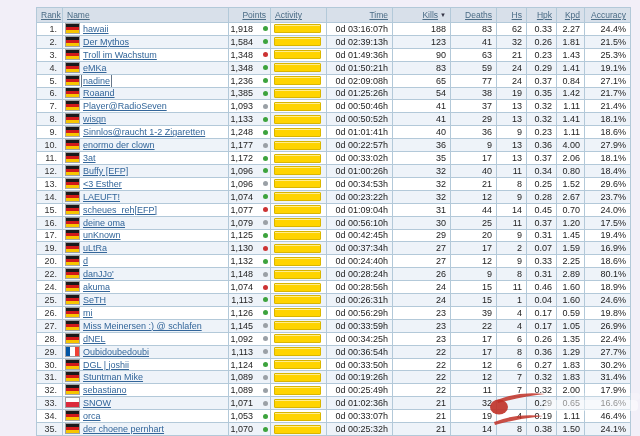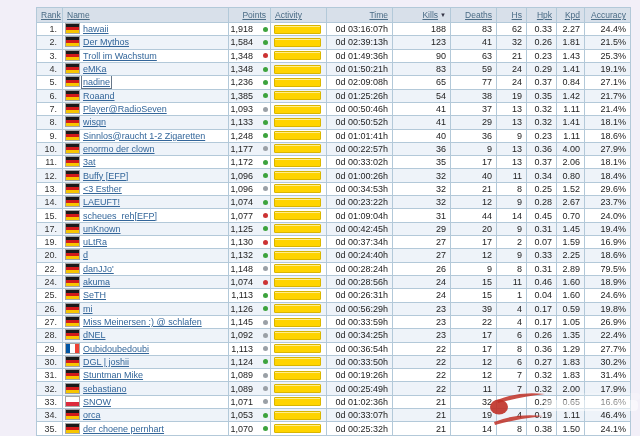--- a/index.html
+++ b/index.html
@@ -376,20 +376,40 @@
           </td>
           <td class="num">0d 01:09:04h</td>
           <td class="num">31</td>
           <td class="num">44</td>
           <td class="num">14</td>
           <td class="num">0.45</td>
           <td class="num">0.70</td>
           <td class="num">24.0%</td>
         </tr>
         <tr>
+          <td class="rank">16.</td>
+          <td class="name-cell"><span class="flag flag-de"></span><a class="player">deine oma</a></td>
+          <td class="points-cell">
+            <span class="pts-inner">
+              <span>1,079</span>
+              <span class="trend-dot" style="background: rgb(154, 160, 166);"></span>
+            </span>
+          </td>
+          <td class="activity-cell">
+            <div class="activity-bar"></div>
+          </td>
+          <td class="num">0d 00:56:10h</td>
+          <td class="num">30</td>
+          <td class="num">25</td>
+          <td class="num">11</td>
+          <td class="num">0.37</td>
+          <td class="num">1.20</td>
+          <td class="num">17.5%</td>
+        </tr>
+        <tr>
           <td class="rank">17.</td>
           <td class="name-cell"><span class="flag flag-de"></span><a class="player">unKnown</a></td>
           <td class="points-cell">
             <span class="pts-inner">
               <span>1,125</span>
               <span class="trend-dot" style="background: rgb(61, 163, 61);"></span>
             </span>
           </td>
           <td class="activity-cell">
             <div class="activity-bar"></div>
@@ -453,21 +473,21 @@
           </td>
           <td class="activity-cell">
             <div class="activity-bar"></div>
           </td>
           <td class="num">0d 00:28:24h</td>
           <td class="num">26</td>
           <td class="num">9</td>
           <td class="num">8</td>
           <td class="num">0.31</td>
           <td class="num">2.89</td>
-          <td class="num">79.5%</td>
+          <td class="num">80.1%</td>
         </tr>
         <tr>
           <td class="rank">24.</td>
           <td class="name-cell"><span class="flag flag-de"></span><a class="player">akuma</a></td>
           <td class="points-cell">
             <span class="pts-inner">
               <span>1,074</span>
               <span class="trend-dot" style="background: rgb(204, 51, 51);"></span>
             </span>
           </td>

